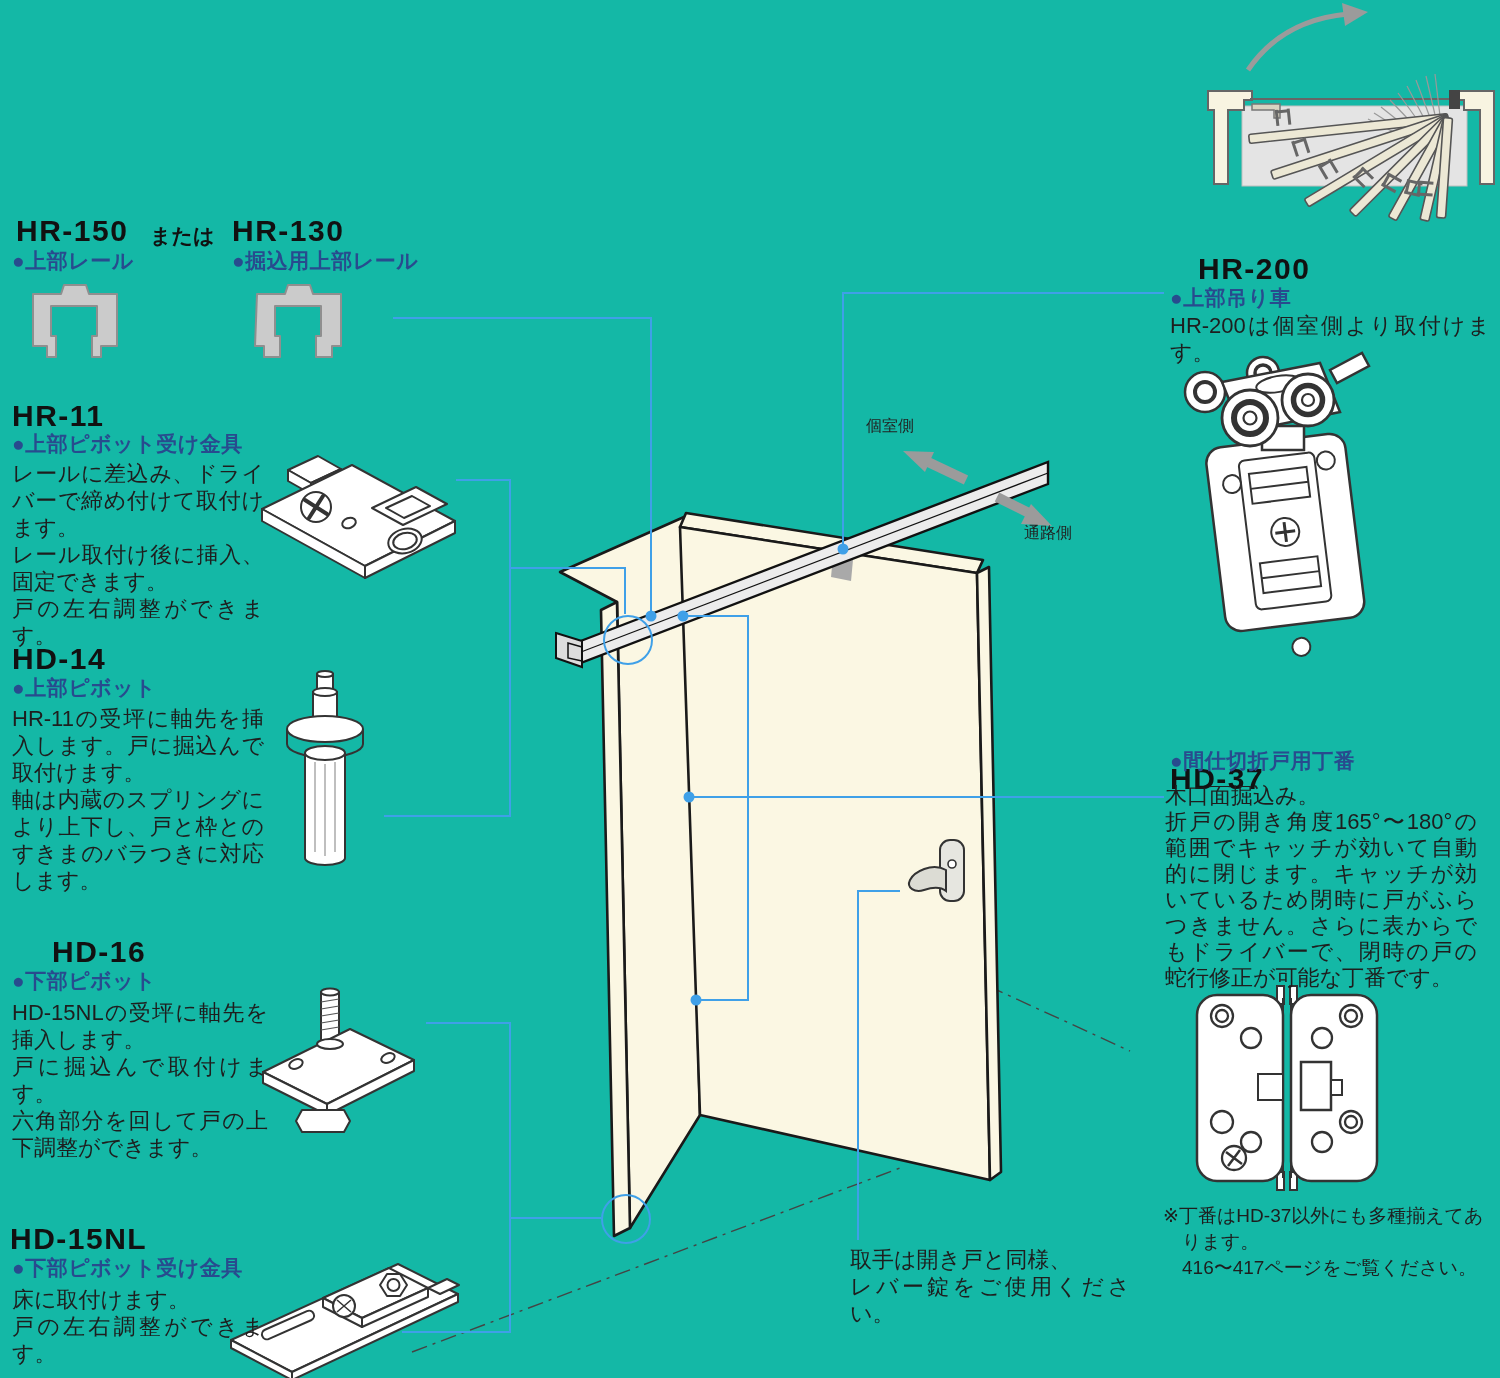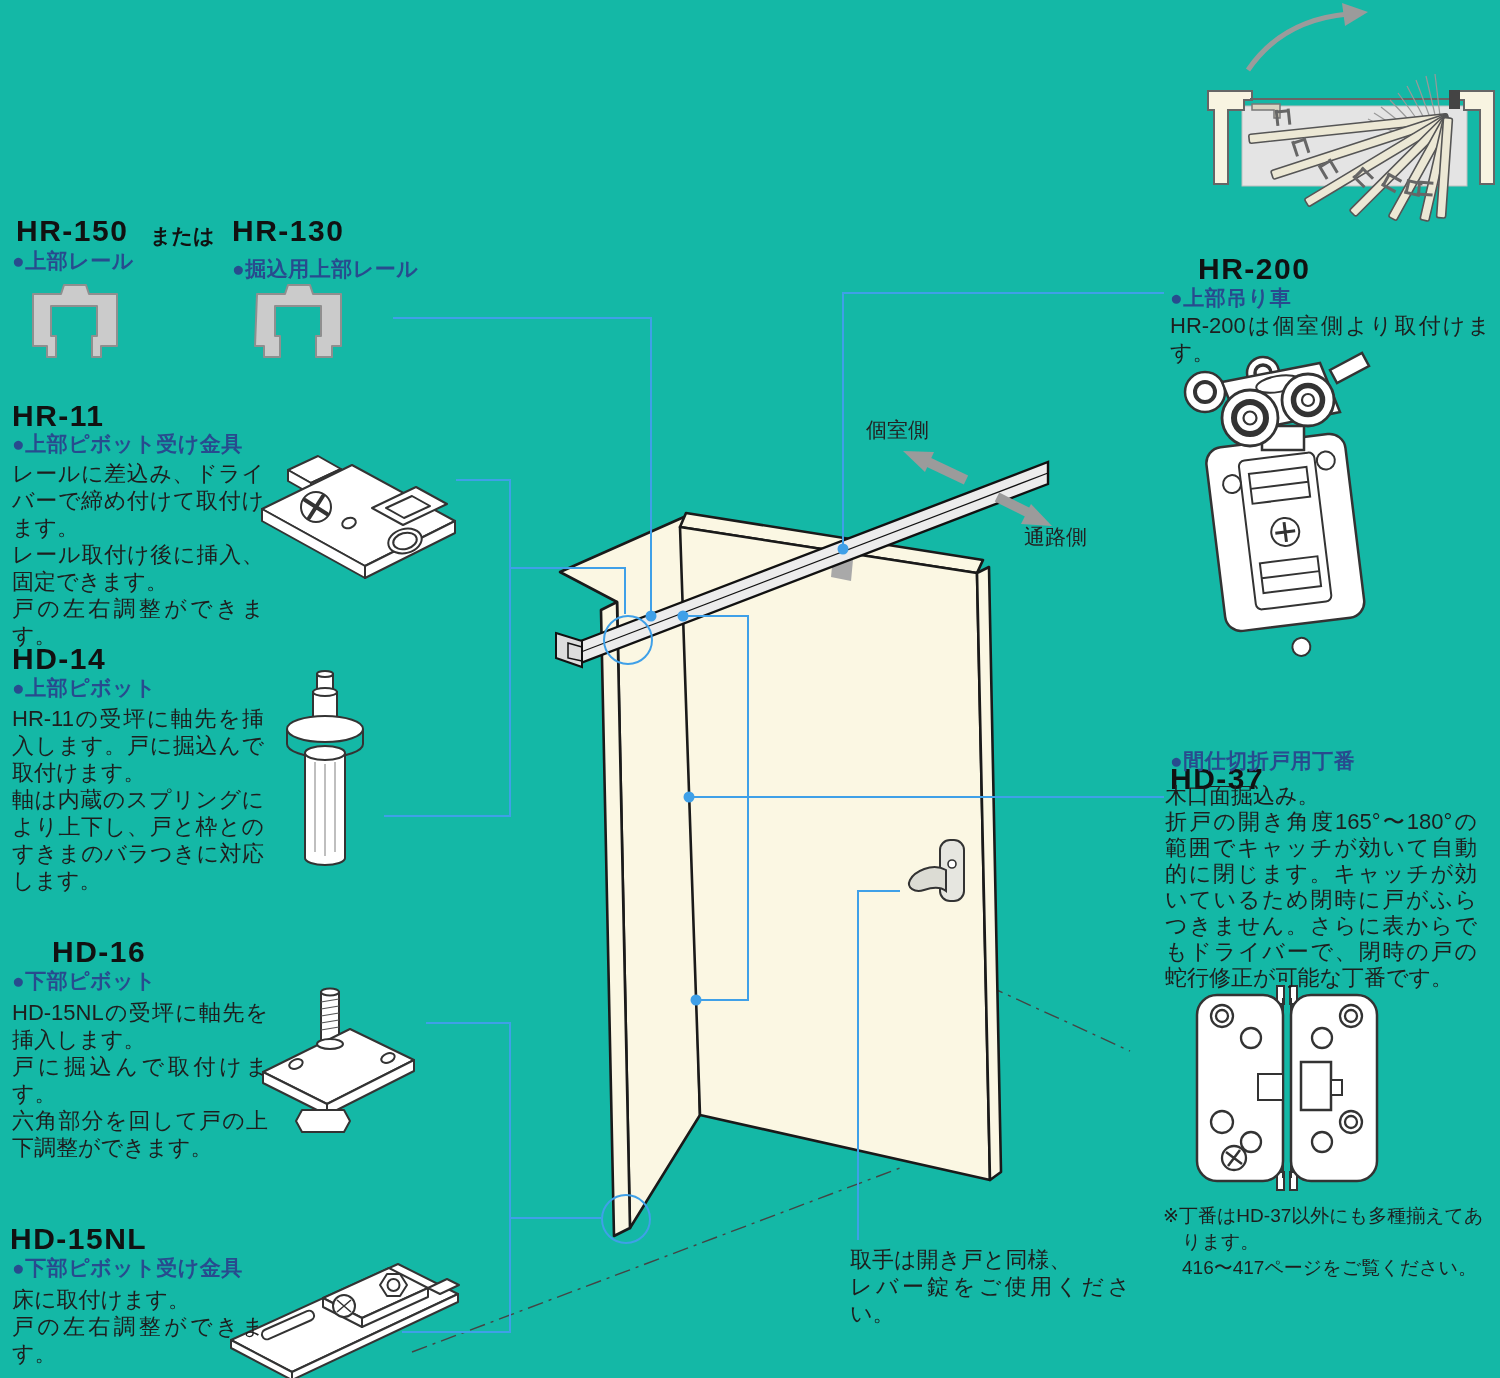--- a/index.html
+++ b/index.html
@@ -4,21 +4,21 @@
 <style>
   html,body{margin:0;padding:0;background:#fff;}
   .canvas{position:relative;width:1500px;height:1378px;background:#14b8a6;overflow:hidden;
           font-family:"Liberation Sans","DejaVu Sans",sans-serif;color:#1e1e1e;}
   .abs{position:absolute;}
   svg.art{position:absolute;left:0;top:0;}
   .code{font-size:30px;font-weight:700;color:#111;letter-spacing:1.5px;white-space:nowrap;}
   .or{font-size:21px;font-weight:700;color:#111;}
   .sub{font-size:21px;font-weight:700;color:#284B8E;white-space:nowrap;letter-spacing:0.5px;}
   .desc{font-size:22px;line-height:27px;white-space:pre-line;color:#1e1e1e;text-align:justify;}
-  .jp-label{font-size:21px;color:#222;white-space:nowrap;}
+  .jp-label{font-size:16px;color:#222;white-space:nowrap;}
   .note{font-size:19px;line-height:26px;white-space:pre-line;padding-left:19px;text-indent:-19px;}
 </style>
 </head>
 <body>
 
 <div class="canvas">
 
 <svg class="art" width="1500" height="1378" viewBox="0 0 1500 1378">
 
   <g>
@@ -262,21 +262,21 @@
     <circle cx="683" cy="616" r="5.5"></circle>
     <circle cx="689" cy="797" r="5.5"></circle>
     <circle cx="696" cy="1000" r="5.5"></circle>
   </g>
 </svg>
 
   <div class="abs code" style="left:16px;top:214px;">HR-150</div>
   <div class="abs or" style="left:150px;top:222px;">または</div>
   <div class="abs code" style="left:232px;top:214px;">HR-130</div>
   <div class="abs sub" style="left:12px;top:247px;">●上部レール</div>
-  <div class="abs sub" style="left:232px;top:247px;margin-top:8px;">●掘込用上部レール</div>
+  <div class="abs sub" style="left:232px;top:247px;">●掘込用上部レール</div>
 
   <div class="abs code" style="left:12px;top:399px;">HR-11</div>
   <div class="abs sub" style="left:12px;top:430px;">●上部ピボット受け金具</div>
   <div class="abs desc" style="left:12px;top:460px;width:252px;">レールに差込み、ドライバーで締め付けて取付けます。
 レール取付け後に挿入、固定できます。
 戸の左右調整ができます。</div>
 
   <div class="abs code" style="left:12px;top:642px;">HD-14</div>
   <div class="abs sub" style="left:12px;top:674px;">●上部ピボット</div>
   <div class="abs desc" style="left:12px;top:705px;width:252px;">HR-11の受坪に軸先を挿入します。戸に掘込んで取付けます。

